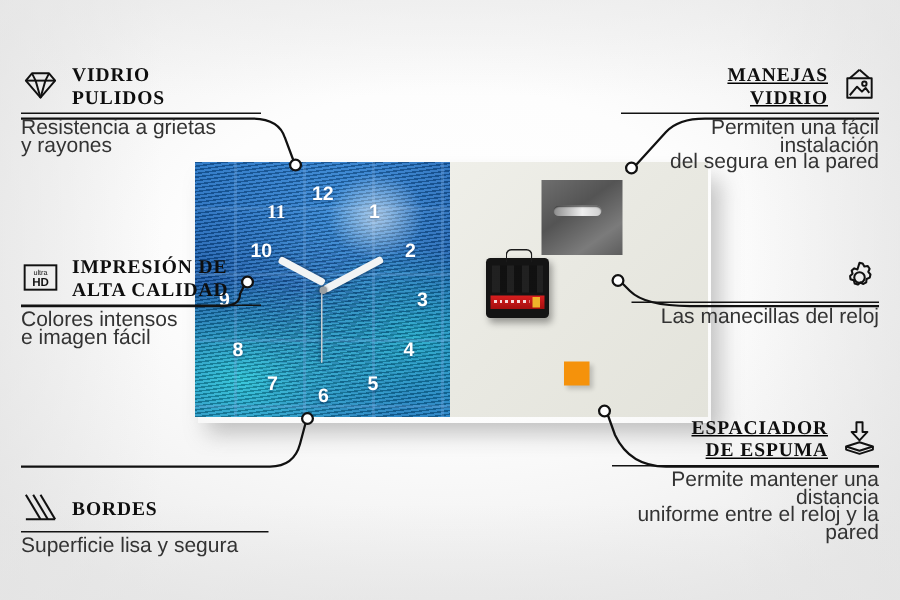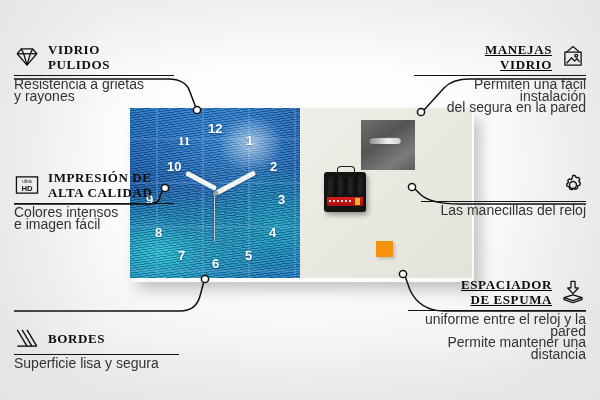--- a/index.html
+++ b/index.html
@@ -275,16 +275,16 @@
       </div>
       <svg class="ico" viewBox="0 0 32 32">
         <g fill="none" stroke="#111" stroke-width="1.6" stroke-linejoin="round">
           <path d="M13.5 3 h5 v8 h4 L16 18 L9.5 11 h4 Z"></path>
           <path d="M16 19.5 L27 23 L16 26.5 L5 23 Z"></path>
           <path d="M5 23 v2.5 L16 29 L27 25.5 V23"></path>
         </g>
       </svg>
     </div>
     <div class="rule"></div>
+    <div class="co-sub t-right">Permite mantener una distancia</div>
     <div class="co-sub t-right">uniforme entre el reloj y la pared</div>
-    <div class="co-sub t-right">Permite mantener una distancia</div>
   </div>
 </div>
 
 </body></html>

